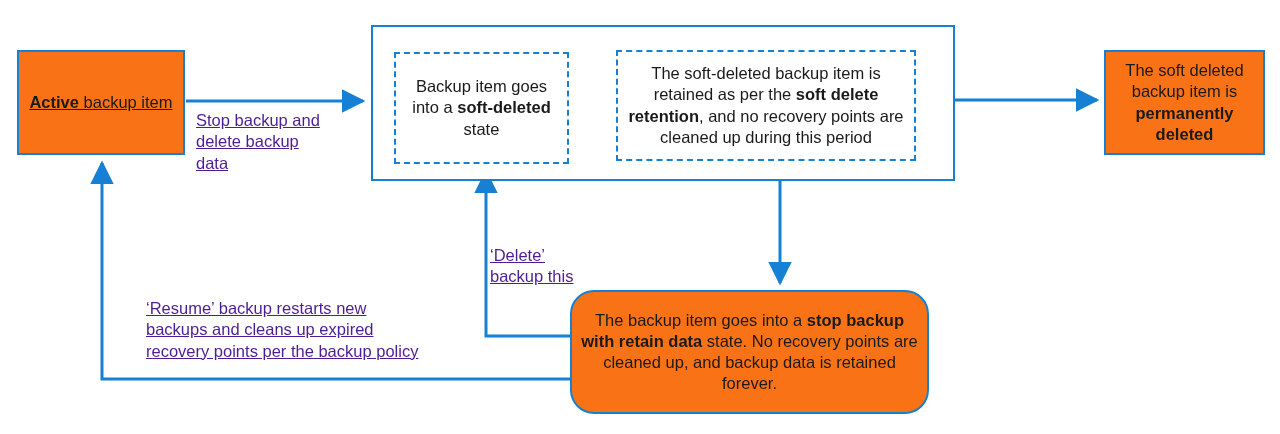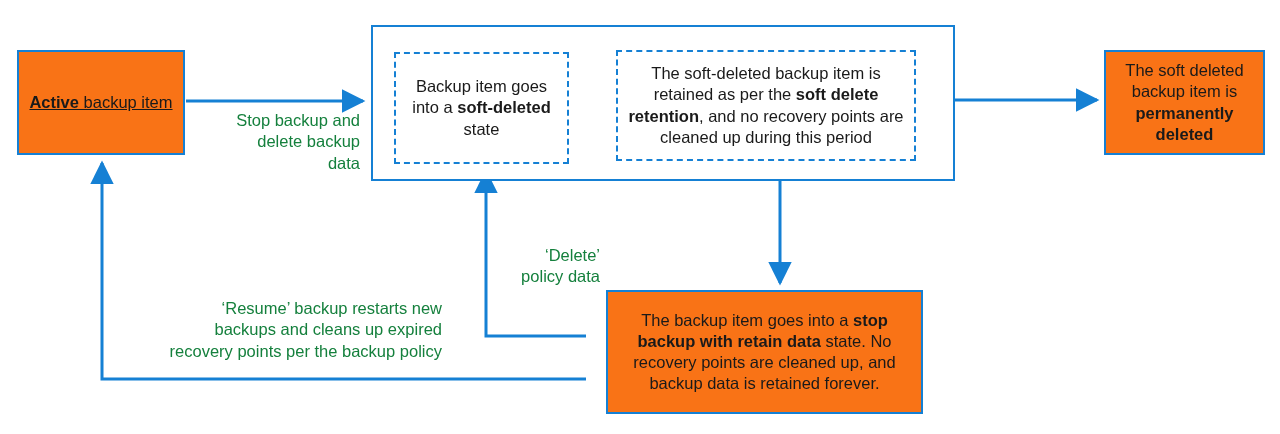--- a/index.html
+++ b/index.html
@@ -17,24 +17,25 @@
     text-align:center;
     color:#1a1a1a;
     line-height:1.28;
   }
   .solid-box{ border:2px solid #1580d4; background:#f97316; }
   .dashed-box{ border:2px dashed #1580d4; background:#ffffff; }
   .container-box{ border:2px solid #1580d4; background:#ffffff; }
   .node .txt{ padding:0 8px; }
   .label{
     position:absolute;
-    color:#15803d;
-    text-align:right;
+    color:#4c1d95;
+    text-align:left;
     line-height:1.3;
     white-space:pre-line;
+    text-decoration:underline;
   }
   b{font-weight:700;}
   svg.edges{position:absolute;left:0;top:0;width:1280px;height:434px;pointer-events:none;}
   .fs16{font-size:16.5px;}
 </style>
 </head>
 <body>
 
 <div id="stage">
 
@@ -90,32 +91,32 @@
       <span>The soft-deleted backup item is retained as per the </span><b>soft delete retention</b><span>, and no recovery points are cleaned up during this period</span>
     </div>
   </div>
 
   <div class="node solid-box fs16" style="left:1104px;top:50px;width:161px;height:105px;">
     <div class="txt">
       <span>The soft deleted backup item is </span><b>permanently deleted</b>
     </div>
   </div>
 
-  <div class="node solid-box fs16" style="left:606px;top:290px;width:317px;height:124px;">
+  <div class="node solid-box fs16" style="left:570px;top:290px;width:359px;height:124px;border-radius:24px;">
     <div class="txt">
       <span>The backup item goes into a </span><b>stop backup with retain data</b><span> state. No recovery points are cleaned up, and backup data is retained forever.</span>
     </div>
   </div>
 
   <div class="label fs16" style="left:196px;top:110px;width:164px;">Stop backup and
 delete  backup
 data</div>
 
 
 
   <div class="label fs16" style="left:490px;top:245px;width:110px;">‘Delete’
-policy data</div>
+backup this</div>
 
   <div class="label fs16" style="left:146px;top:298px;width:296px;">‘Resume’ backup restarts new
 backups and cleans up expired
 recovery points per the backup policy</div>
 
 </div>
 
 </body></html>

